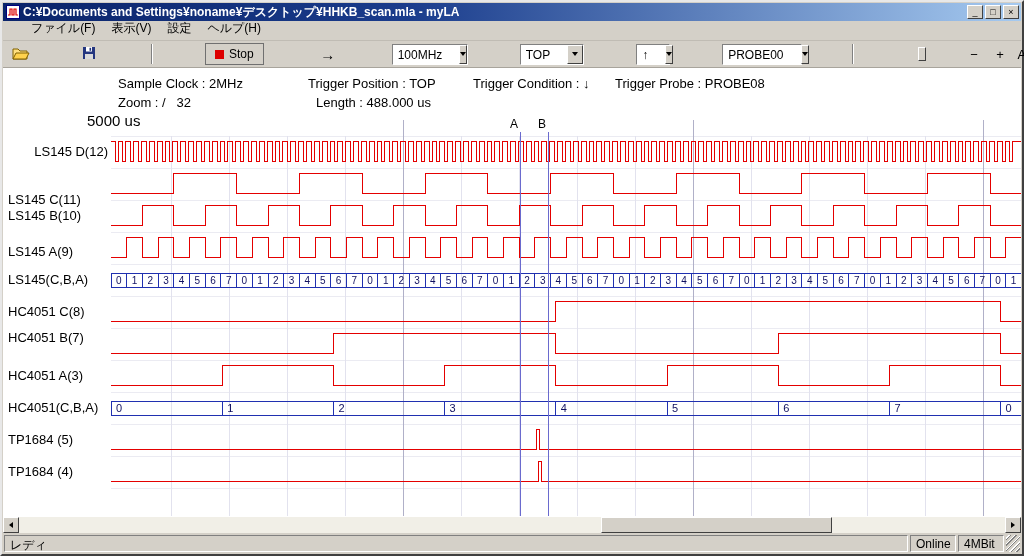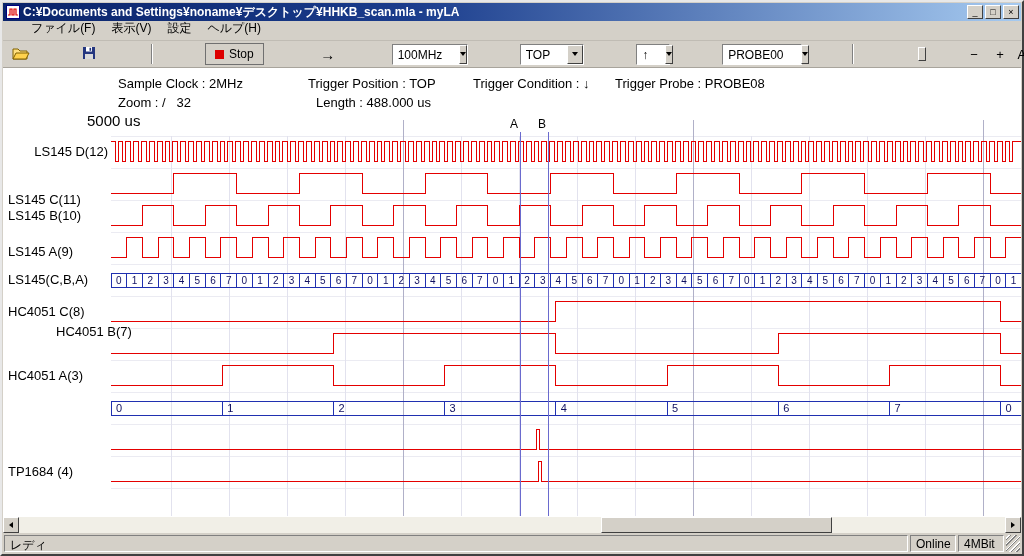--- a/index.html
+++ b/index.html
@@ -367,22 +367,24 @@
       <text x="511" y="60" font-size="12" fill="#000" text-anchor="middle" font-family="&quot;Liberation Sans&quot;,sans-serif">A</text>
       <line x1="545" y1="64" x2="545" y2="448" stroke="#6a6ace" stroke-width="1" shape-rendering="crispEdges"></line>
       <text x="539" y="60" font-size="12" fill="#000" text-anchor="middle" font-family="&quot;Liberation Sans&quot;,sans-serif">B</text>
     </svg>
 <div class="ch-label" style="top: 68px; text-align: right;">LS145 D(12)</div>
     <div class="ch-label" style="top: 100px; margin-top: 16px;">LS145 C(11)</div>
     <div class="ch-label" style="top: 132px;">LS145 B(10)</div>
     <div class="ch-label" style="top: 168px;">LS145 A(9)</div>
     <div class="ch-label" style="top: 196px;">LS145(C,B,A)</div>
     <div class="ch-label" style="top: 228px;">HC4051 C(8)</div>
-    <div class="ch-label" style="top: 248px; margin-left: 48px;">HC4051 B(7)</div>
+    <div class="ch-label" style="top: 254px;">HC4051 B(7)</div>
     <div class="ch-label" style="top: 292px;">HC4051 A(3)</div>
+    <div class="ch-label" style="top: 324px;">HC4051(C,B,A)</div>
+    <div class="ch-label" style="top: 356px;">TP1684 (5)</div>
     <div class="ch-label" style="top: 388px;">TP1684 (4)</div>
   </div>
 
 <div class="hscroll">
   <div class="sb-btn">
       <span class="tri-left"></span>
     </div>
   <div class="sb-track">
     <div class="sb-thumb"></div>
   </div>

